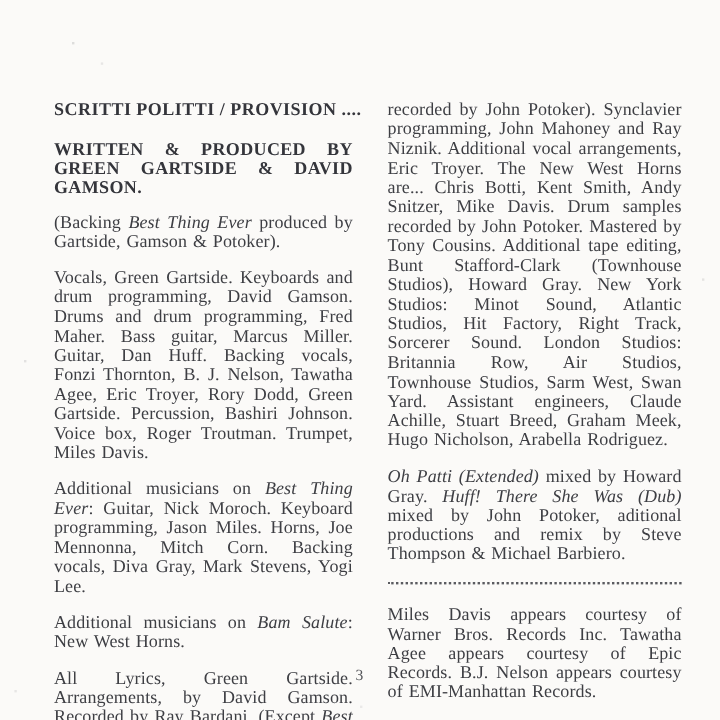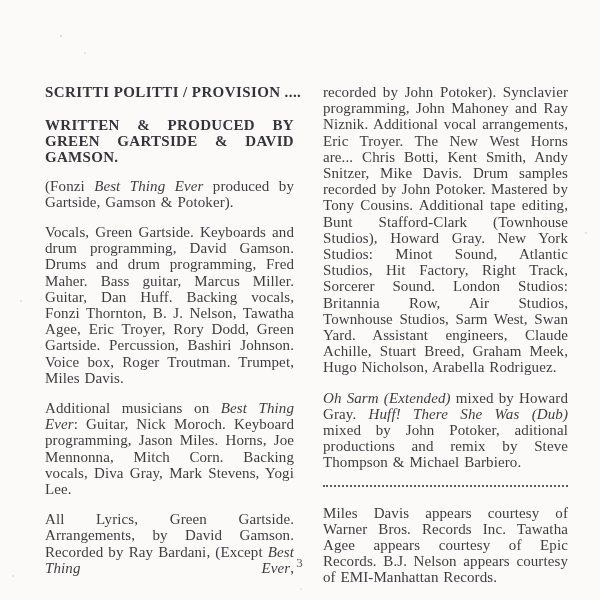--- a/index.html
+++ b/index.html
@@ -80,30 +80,31 @@
 </style>
 </head>
 <body>
 
 <div class="booklet-page">
   <div class="columns">
     <div class="col col-left">
       <h1 class="title">SCRITTI POLITTI / PROVISION ....</h1>
       <div class="blocks">
           <p class="para heading"><span>WRITTEN &amp; PRODUCED BY GREEN GARTSIDE &amp; DAVID GAMSON.</span></p>
-          <p class="para"><span>(Fonzi </span><span class="it">Best Thing Ever</span><span> produced by Gartside, Gamson &amp; Potoker).</span></p>
+          <p class="para"><span>(Backing </span><span class="it">Best Thing Ever</span><span> produced by Gartside, Gamson &amp; Potoker).</span></p>
           <p class="para"><span>Vocals, Green Gartside. Keyboards and drum programming, David Gamson. Drums and drum programming, Fred Maher. Bass guitar, Marcus Miller. Guitar, Dan Huff. Backing vocals, Fonzi Thornton, B. J. Nelson, Tawatha Agee, Eric Troyer, Rory Dodd, Green Gartside. Percussion, Bashiri Johnson. Voice box, Roger Troutman. Trumpet, Miles Davis.</span></p>
           <p class="para justify-last"><span>Additional musicians on </span><span class="it">Best Thing Ever</span><span>: Guitar, Nick Moroch. Keyboard programming, Jason Miles. Horns, Joe Mennonna, Mitch Corn. Backing vocals, Diva Gray, Mark Stevens, Yogi Lee.</span></p>
+          <p class="para"><span>Additional musicians on </span><span class="it">Bam Salute</span><span>: New West Horns.</span></p>
           <p class="para justify-last"><span>All Lyrics, Green Gartside. Arrangements, by David Gamson. Recorded by Ray Bardani, (Except </span><span class="it">Best Thing Ever</span><span>,</span></p>
         </div>
     </div>
     <div class="col col-right">
       <div class="blocks">
           <p class="para"><span>recorded by John Potoker). Synclavier programming, John Mahoney and Ray Niznik. Additional vocal arrangements, Eric Troyer. The New West Horns are... Chris Botti, Kent Smith, Andy Snitzer, Mike Davis. Drum samples recorded by John Potoker. Mastered by Tony Cousins. Additional tape editing, Bunt Stafford-Clark (Townhouse Studios), Howard Gray. New York Studios: Minot Sound, Atlantic Studios, Hit Factory, Right Track, Sorcerer Sound. London Studios: Britannia Row, Air Studios, Townhouse Studios, Sarm West, Swan Yard. Assistant engineers, Claude Achille, Stuart Breed, Graham Meek, Hugo Nicholson, Arabella Rodriguez.</span></p>
-          <p class="para"><span class="it">Oh Sarm (Extended)</span><span> mixed by Howard Gray. </span><span class="it">Huff! There She Was (Dub)</span><span> mixed by John Potoker, aditional productions and remix by Steve Thompson &amp; Michael Barbiero.</span></p>
+          <p class="para"><span class="it">Oh Patti (Extended)</span><span> mixed by Howard Gray. </span><span class="it">Huff! There She Was (Dub)</span><span> mixed by John Potoker, aditional productions and remix by Steve Thompson &amp; Michael Barbiero.</span></p>
           <div class="dotted-separator"></div>
           <p class="para"><span>Miles Davis appears courtesy of Warner Bros. Records Inc. Tawatha Agee appears courtesy of Epic Records. B.J. Nelson appears courtesy of EMI-Manhattan Records.</span></p>
         </div>
     </div>
   </div>
   <div class="page-number">3</div>
   <div class="scan-specks"></div>
 </div>
 
 </body></html>

